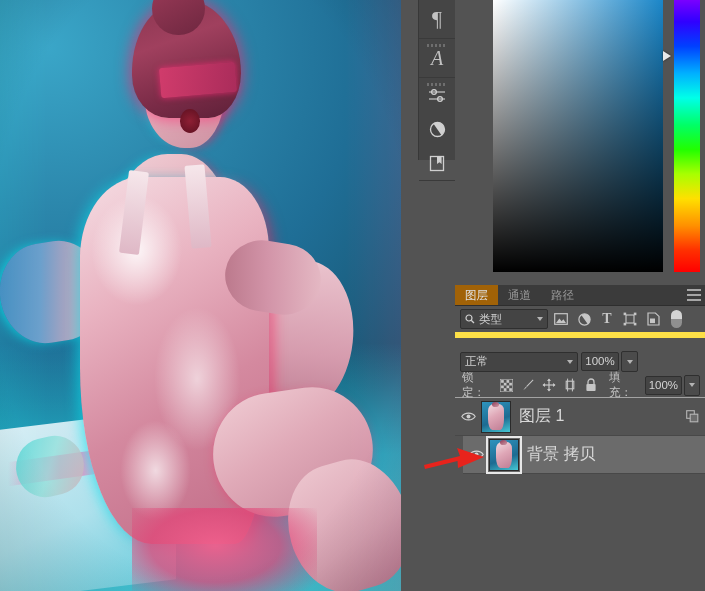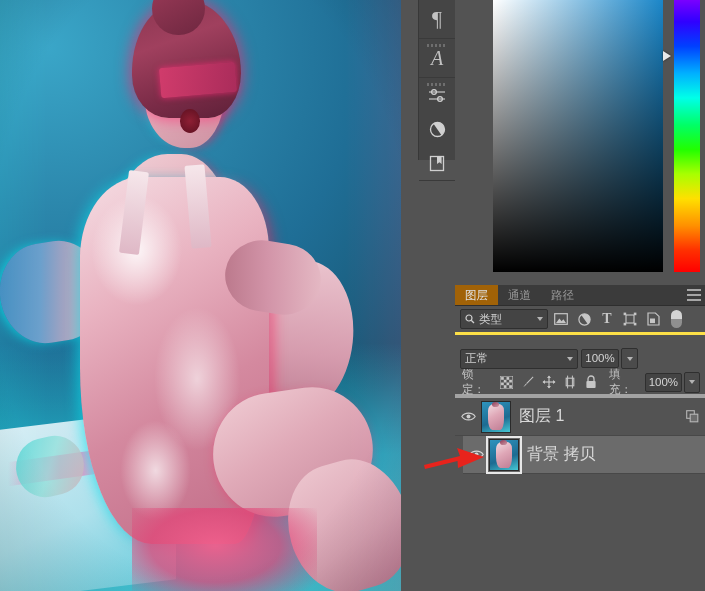--- a/index.html
+++ b/index.html
@@ -120,41 +120,41 @@
   
   #layers-panel{position:absolute;left:455px;top:285px;width:250px;height:306px;background:#535353;}
   #panel-tabs{position:relative;height:20px;background:#3b3b3b;border-bottom:1px solid #2e2e2e;}
   .ptab{float:left;height:20px;line-height:20px;padding:0 10px;font-size:11.5px;color:#9a9a9a;cursor:default;}
   .ptab.active{background:#a16207;color:#e0e0e0;}
   #panel-menu{position:absolute;right:4px;top:4px;width:14px;height:12px;
     display:flex;flex-direction:column;justify-content:space-between;cursor:default;}
   #panel-menu i{display:block;height:2px;background:#a6a6a6;}
 
   .prow{height:25px;display:flex;align-items:center;padding:0 5px;background:#535353;}
-  #filter-row{height:26px;border-bottom:3px solid #fde047;}
+  #filter-row{height:26px;border-bottom:6px solid #fde047;}
   .filter-select{display:flex;align-items:center;width:78px;height:18px;background:#444444;
     border:1px solid #2f2f2f;border-radius:2px;padding:0 4px;}
   .filter-select .lbl{flex:1;font-size:11.5px;color:#cfcfcf;margin-left:4px;}
   .caret{width:0;height:0;border-left:3.5px solid transparent;border-right:3.5px solid transparent;
     border-top:4px solid #b4b4b4;}
   .fic{width:20px;height:20px;margin-left:3px;display:flex;align-items:center;justify-content:center;
     color:#c6c6c6;cursor:default;}
   .pill{width:11px;height:18px;border-radius:6px;background:linear-gradient(180deg,#d4d4d4 0%,#d4d4d4 48%,#8f8f8f 52%,#8f8f8f 100%);}
 
   #blend-row{height:23px;margin-top:12px;}
   .blend-select{display:flex;align-items:center;width:108px;height:18px;background:#444444;
     border:1px solid #2f2f2f;border-radius:2px;padding:0 4px;}
   .blend-select .lbl{flex:1;font-size:11.5px;color:#cfcfcf;}
   .fld-label{font-size:11.5px;color:#c4c4c4;margin-left:8px;}
   .num-box{width:36px;height:17px;background:#444444;border:1px solid #2f2f2f;border-radius:2px;
     font-size:11.5px;color:#d4d4d4;text-align:center;line-height:17px;margin-left:3px;}
   .stepper{width:15px;height:19px;background:#4b4b4b;border:1px solid #2f2f2f;border-radius:2px;
     margin-left:2px;display:flex;align-items:center;justify-content:center;}
 
-  #lock-row{height:24px;border-bottom:4px solid #a3a3a3;}
+  #lock-row{height:24px;border-bottom:1px solid #a3a3a3;}
   .lic{width:20px;height:20px;margin-left:2px;display:flex;align-items:center;justify-content:center;color:#c6c6c6;}
 
   #layer-list{position:relative;}
   .layer{position:relative;height:37px;display:flex;align-items:center;
     border-bottom:1px solid #484848;background:#535353;}
   .layer.selected{background:#6b6b6b;margin-left:8px;}
   .eye{width:26px;display:flex;align-items:center;justify-content:center;}
   .thumb{width:28px;height:30px;position:relative;margin-right:8px;
     border:1px solid #2a2a2a;overflow:hidden;background:#0d2b38;flex:none;}
   .layer.selected .thumb{outline:2px solid #e8e8e8;outline-offset:1px;}

